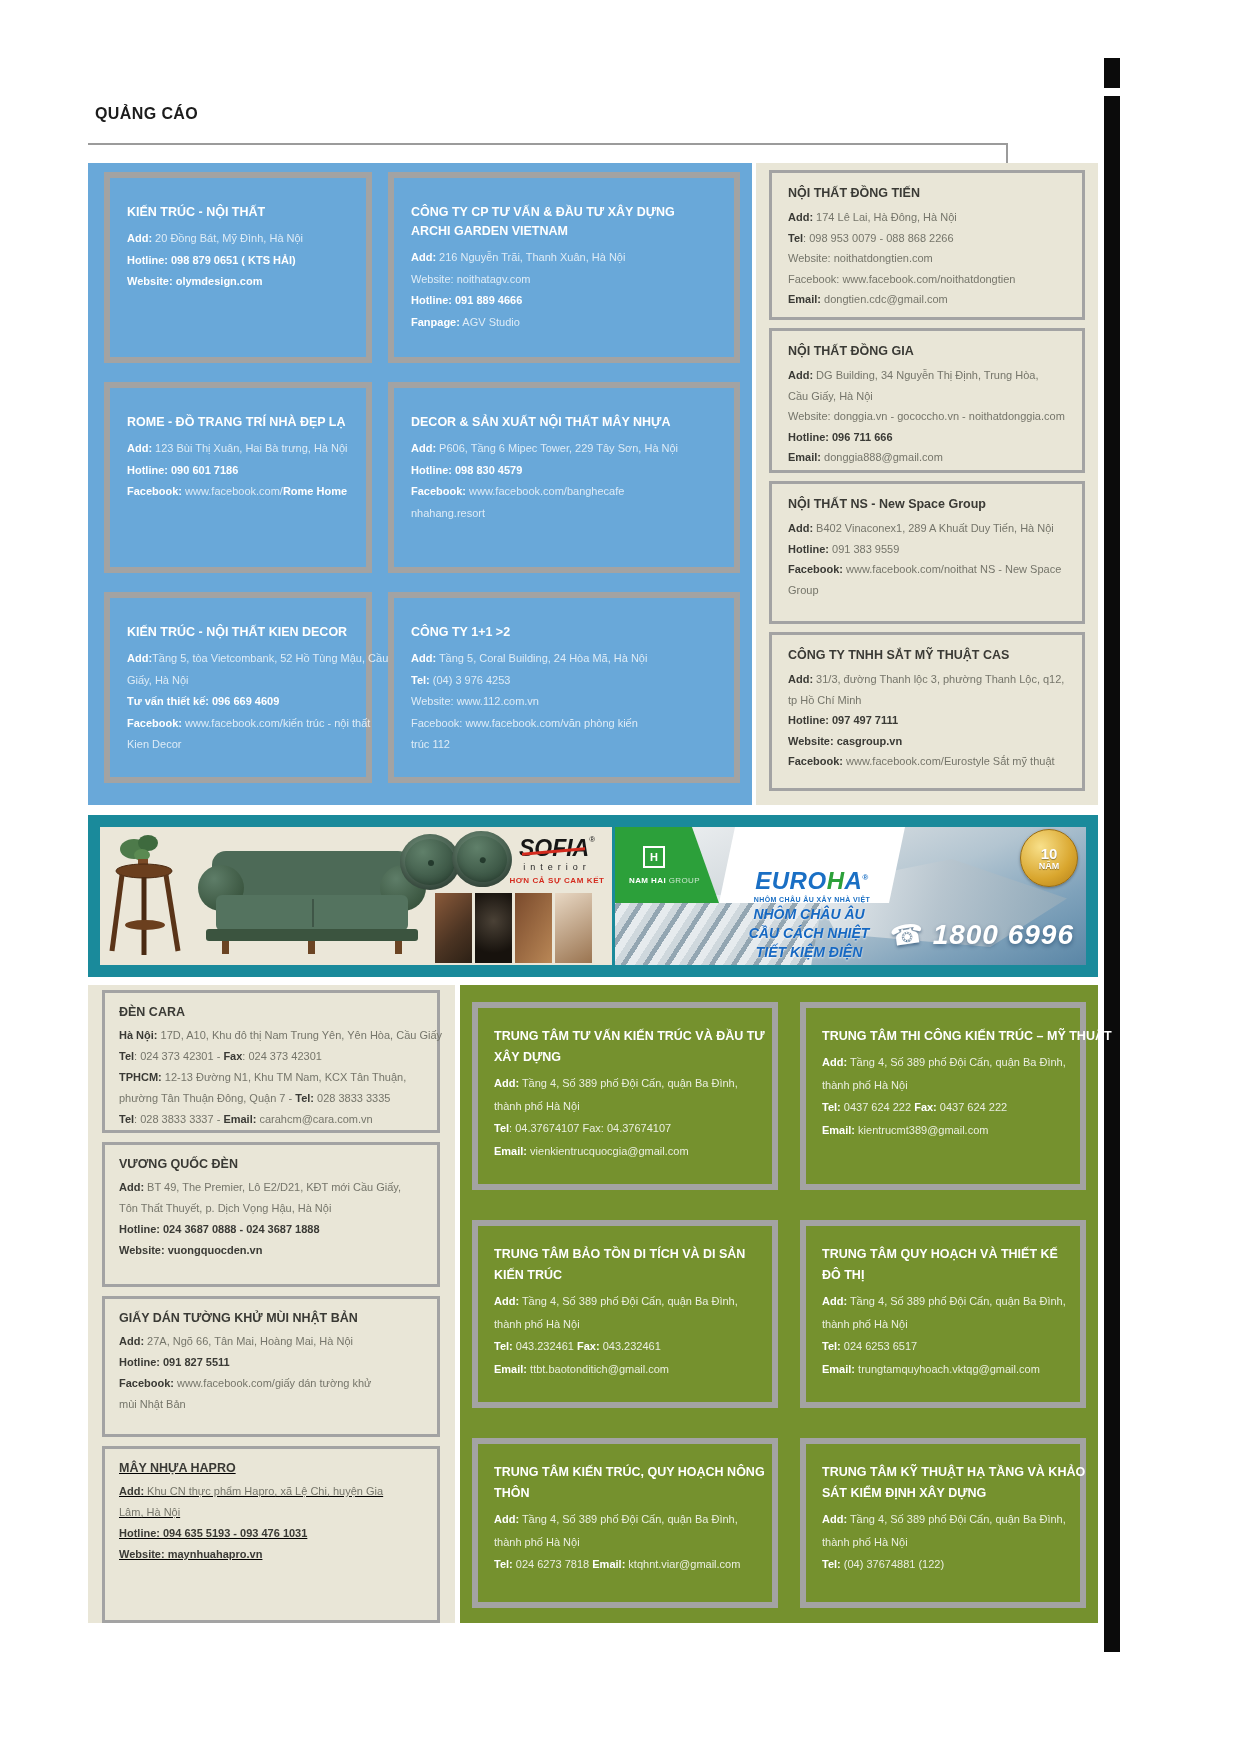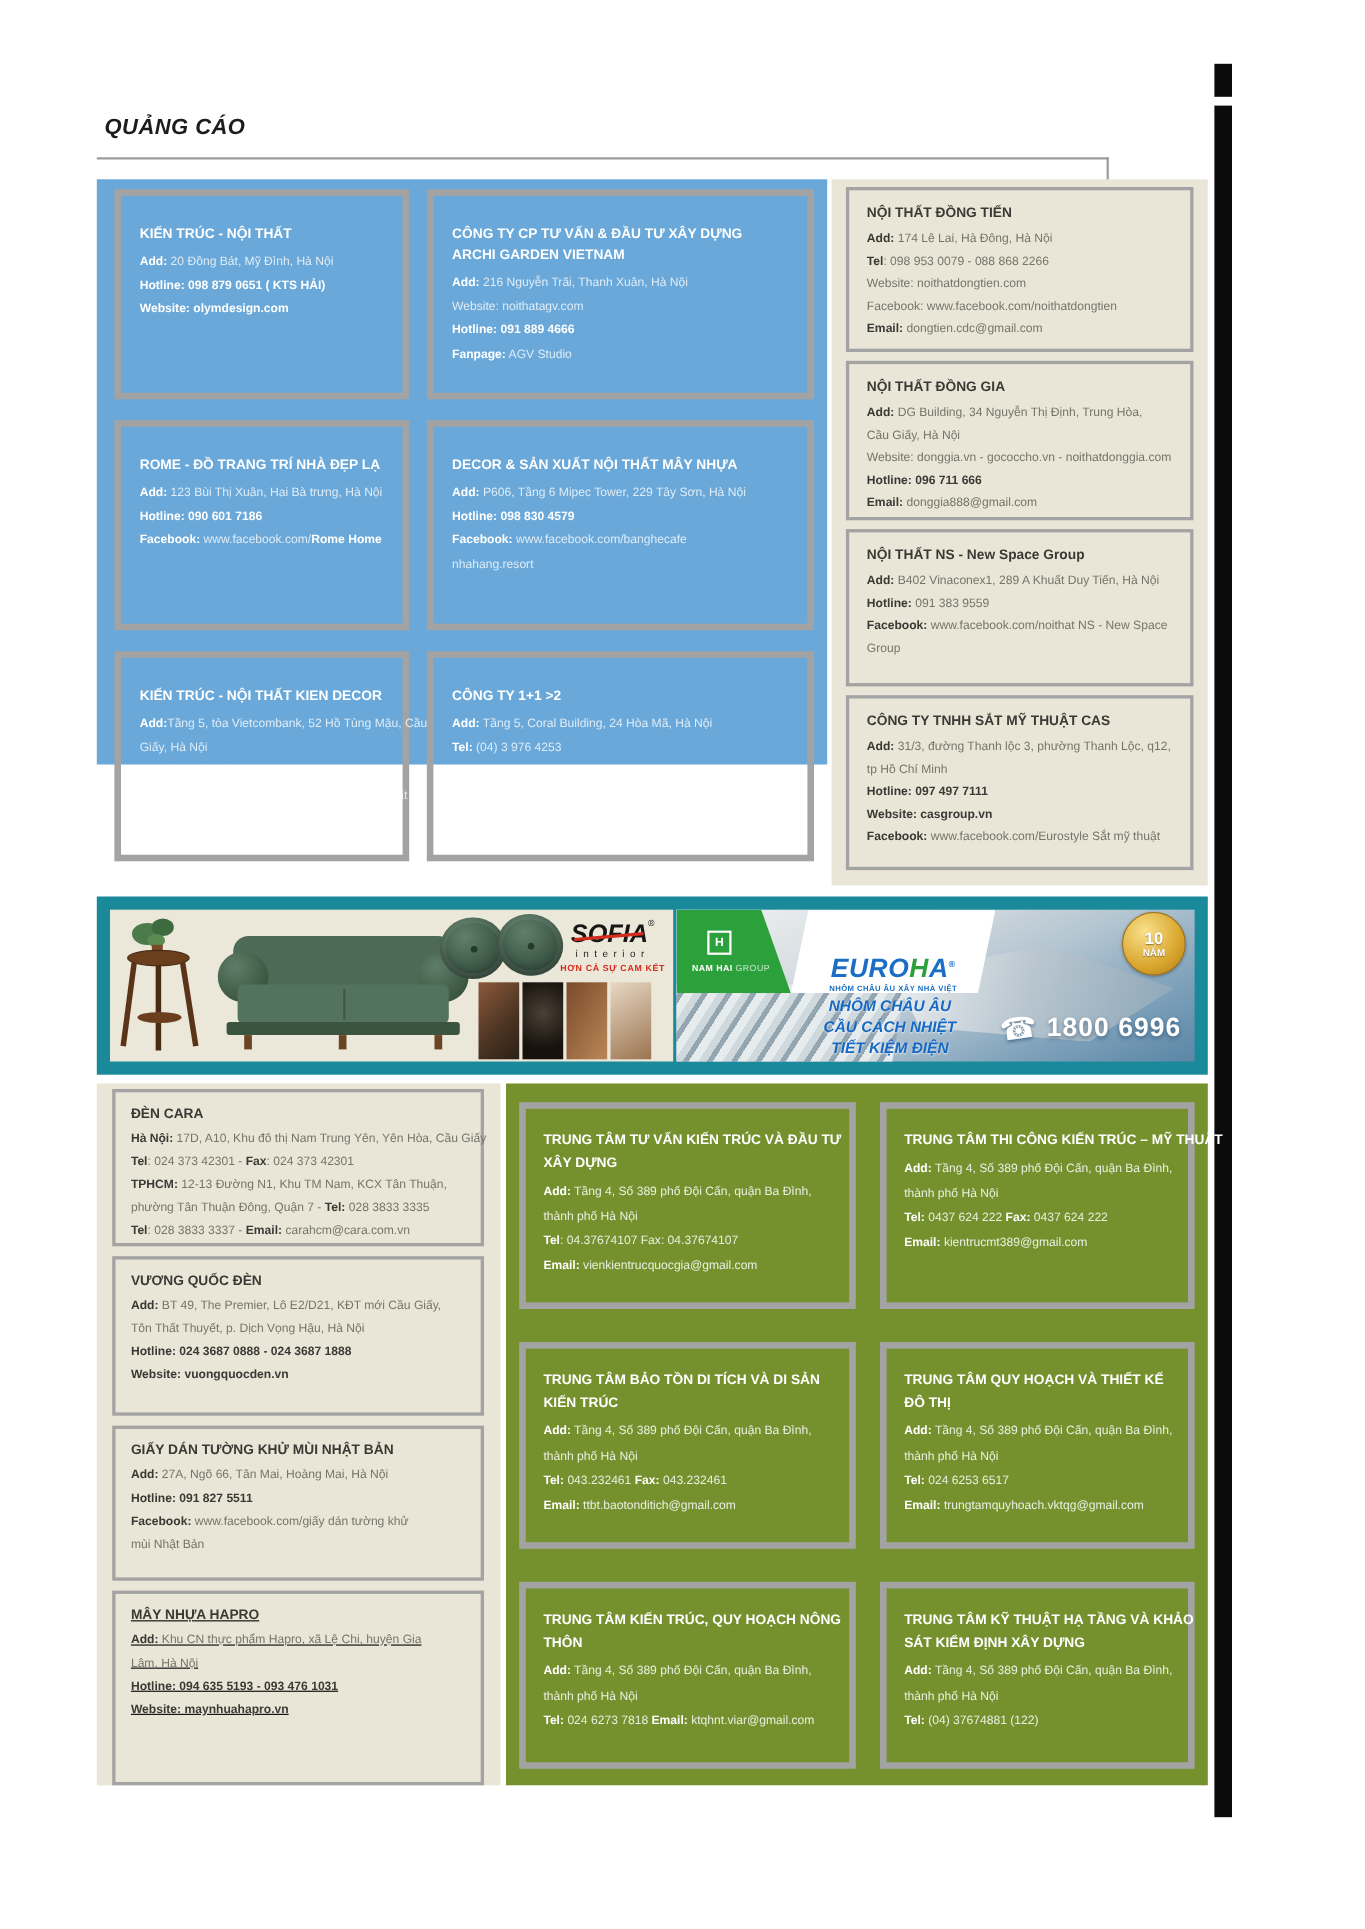--- a/index.html
+++ b/index.html
@@ -1,36 +1,36 @@
 <!DOCTYPE html>
 <html><head>
 <meta charset="utf-8">
 <style>
   html,body{margin:0;padding:0;background:#fff;}
   .page{position:relative;width:1241px;height:1754px;background:#ffffff;overflow:hidden;
         font-family:"Liberation Sans",sans-serif;}
 
   
-  .hdr-title{position:absolute;left:95px;top:105px;font-size:20px;font-weight:700;color:#1c1c1c;letter-spacing:.4px;font-style:italic;}
+  .hdr-title{position:absolute;left:95px;top:105px;font-size:16px;font-weight:700;color:#1c1c1c;letter-spacing:.4px;}
   .hdr-rule{position:absolute;left:88px;top:143px;width:920px;height:2px;background:#9b9b9b;}
   .hdr-rule .stub{position:absolute;right:0;top:0;width:2px;height:48px;background:#9b9b9b;}
 
   
   .black-bar{position:absolute;left:1104px;width:16px;background:#0b0b0b;}
   .black-bar.seg1{top:58px;height:30px;}
   .black-bar.seg2{top:96px;height:1556px;}
 
   
   .ad-box{border:6px solid #a3a3a3;box-sizing:border-box;}
   .ad-title,.ad-title2{font-size:12.5px;font-weight:700;line-height:17px;white-space:nowrap;}
   .ad-line{font-size:11px;line-height:21px;white-space:nowrap;}
   .b{font-weight:700;}
 
   
-  .top-blue{position:absolute;left:88px;top:163px;width:664px;height:532px;background:#69a8d9;
+  .top-blue{position:absolute;left:88px;top:163px;width:664px;height:642px;background:#69a8d9;
             display:grid;grid-template-columns:268px 352px;grid-auto-rows:191px;gap:19px 16px;
             padding:9px 0 0 16px;box-sizing:border-box;}
   .top-blue .ad-box{padding:26px 17px 0;}
   .top-blue .ad-title,.top-blue .ad-title2{color:#fff;}
   .top-blue .ad-title2{margin-top:2px;}
   .top-blue .ad-title{margin-bottom:7px;}
   .top-blue .ad-title2{margin-bottom:7px;margin-top:-5px;}
   .top-blue .ad-line{color:rgba(255,255,255,.78);line-height:21.5px;}
   .top-blue .b{color:#fff;}
 
@@ -104,21 +104,21 @@
           font-size:14px;line-height:19px;font-weight:800;font-style:italic;color:#1668c2;
           text-shadow:0 1px 2px rgba(255,255,255,.75);}
   .badge{position:absolute;right:8px;top:2px;width:56px;height:56px;border-radius:50%;
          background:radial-gradient(circle at 35% 30%,#f8e08a,#d9a62e 60%,#b07d18);
          border:1px solid #9a6d12;box-shadow:0 1px 3px rgba(0,0,0,.35);
          display:flex;flex-direction:column;align-items:center;justify-content:center;}
   .badge .b1{font-size:15px;font-weight:900;color:#fff;text-shadow:0 1px 1px rgba(0,0,0,.4);line-height:15px;}
   .badge .b2{font-size:9px;font-weight:800;color:#fff;text-shadow:0 1px 1px rgba(0,0,0,.4);}
   .phone-row{position:absolute;right:12px;top:92px;display:flex;align-items:center;gap:9px;}
   .phone-icon{font-size:27px;color:#fff;transform:rotate(-8deg);text-shadow:0 2px 3px rgba(0,40,80,.45);}
-  .phone-num{font-size:24px;font-weight:800;color:#fff;letter-spacing:1px;text-shadow:0 2px 4px rgba(0,40,80,.45);}
+  .phone-num{font-size:28px;font-weight:800;color:#fff;letter-spacing:1px;text-shadow:0 2px 4px rgba(0,40,80,.45);font-style:italic;}
 
   
   .bottom-cream{position:absolute;left:88px;top:985px;width:367px;height:638px;background:#e9e6d7;
                 display:flex;flex-direction:column;gap:9px;padding:5px 0 0 14px;box-sizing:border-box;}
   .bottom-cream .ad-box{border-width:3px;width:338px;padding:11px 14px 0;}
   .bottom-cream .ad-box:nth-child(1){height:147px;}
   .bottom-cream .ad-box:nth-child(2){height:149px;}
   .bottom-cream .ad-box:nth-child(3){height:145px;}
   .bottom-cream .ad-box:nth-child(4){height:182px;text-decoration:underline;}
   .bottom-cream .ad-title{color:#3a3a35;margin-bottom:4px;}

